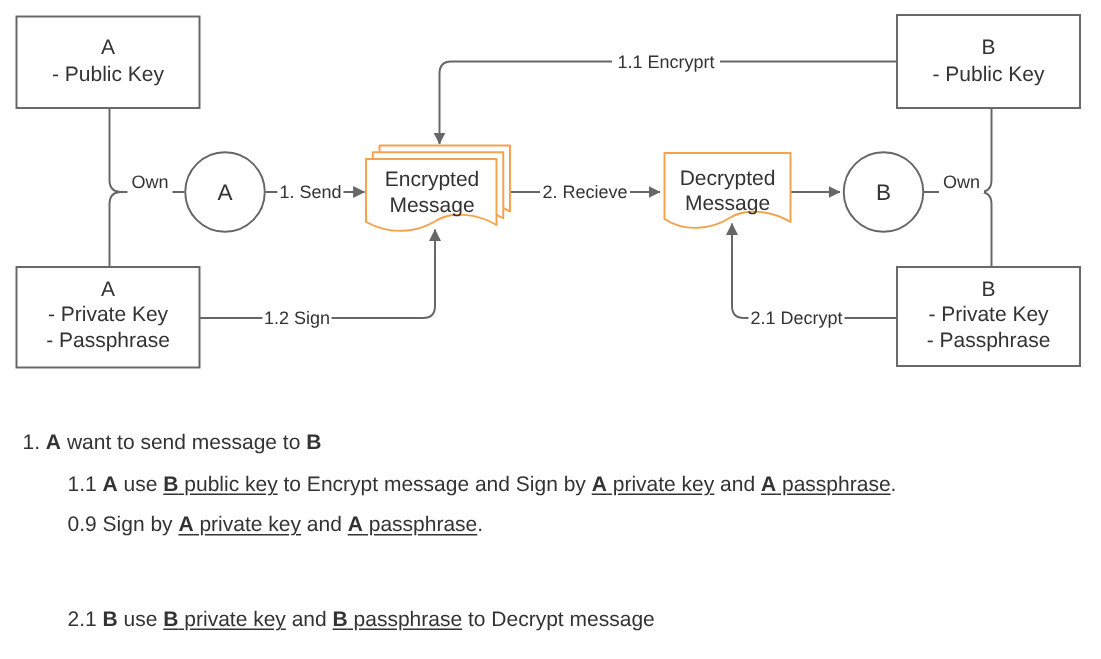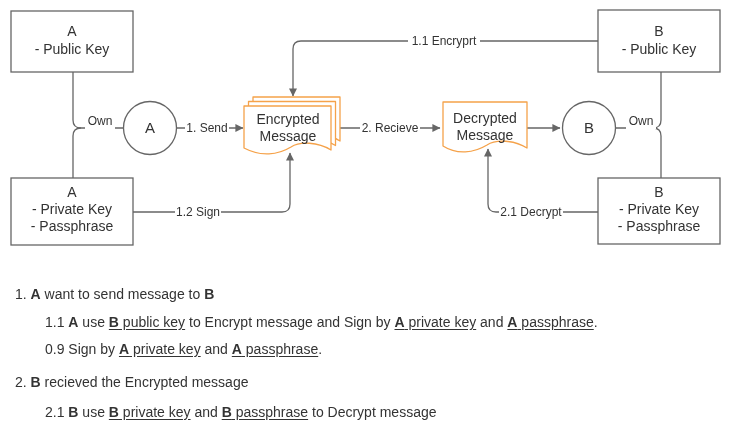--- a/index.html
+++ b/index.html
@@ -125,17 +125,16 @@
     <g>
       <rect class="labelbg" x="626" y="113" width="30" height="16"></rect>
       <text class="lbl" x="641" y="125">Own</text>
     </g>
   </svg>
 
   <div class="notes">
     <div class="note-line" style="left:15px;top:286px"><span>1. </span><span style="font-weight: 700;">A</span><span> want to send message to </span><span style="font-weight: 700;">B</span></div>
     <div class="note-line" style="left:45px;top:314px"><span>1.1 </span><span style="font-weight: 700;">A</span><span> use </span><span style="font-weight: 700; text-decoration: underline;">B</span><span style="text-decoration: underline;"> public key</span><span> to Encrypt message and Sign by </span><span style="font-weight: 700; text-decoration: underline;">A</span><span style="text-decoration: underline;"> private key</span><span> and </span><span style="font-weight: 700; text-decoration: underline;">A</span><span style="text-decoration: underline;"> passphrase</span><span>.</span></div>
     <div class="note-line" style="left:45px;top:341px"><span>0.9 Sign by </span><span style="font-weight: 700; text-decoration: underline;">A</span><span style="text-decoration: underline;"> private key</span><span> and </span><span style="font-weight: 700; text-decoration: underline;">A</span><span style="text-decoration: underline;"> passphrase</span><span>.</span></div>
-    <div class="note-line" style="left:15px;top:374px"><span>2. </span><span style="font-weight: 700;">B</span><span> recieved the Encrypted message</span></div>
     <div class="note-line" style="left:45px;top:404px"><span>2.1 </span><span style="font-weight: 700;">B</span><span> use </span><span style="font-weight: 700; text-decoration: underline;">B</span><span style="text-decoration: underline;"> private key</span><span> and </span><span style="font-weight: 700; text-decoration: underline;">B</span><span style="text-decoration: underline;"> passphrase</span><span> to Decrypt message</span></div>
   </div>
 
 </div>
 
 </body></html>

